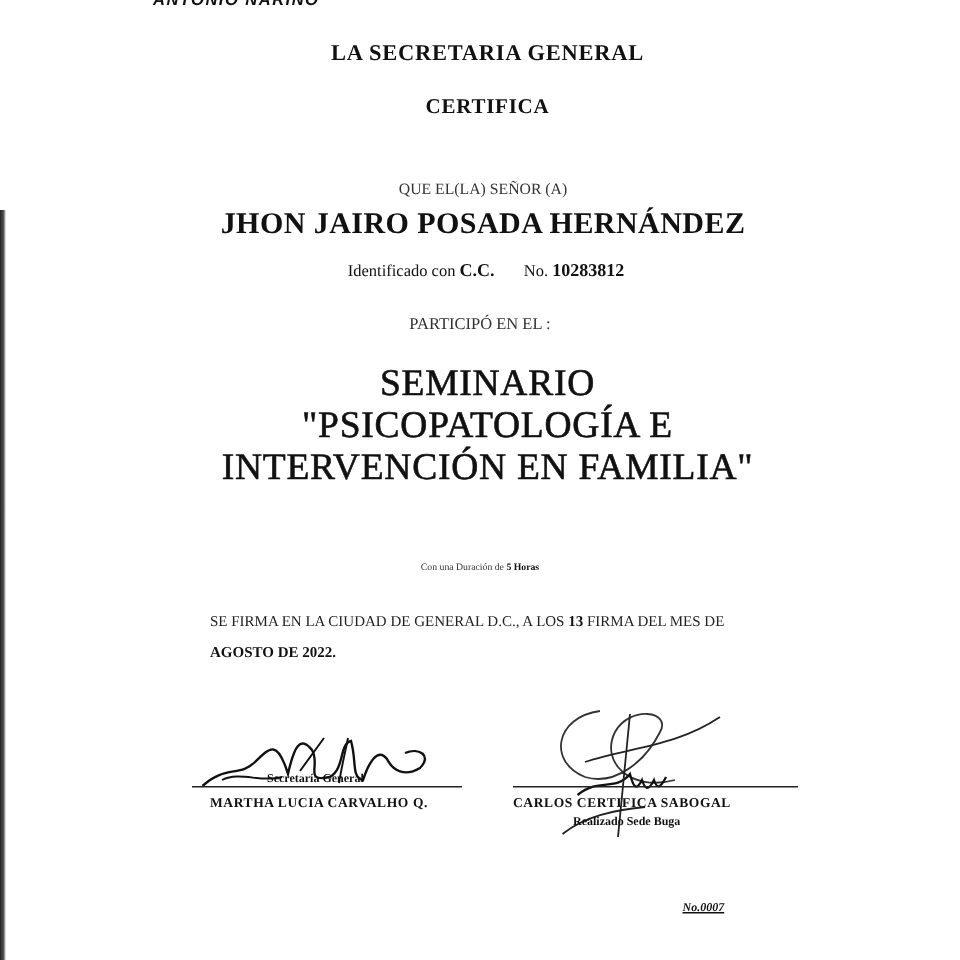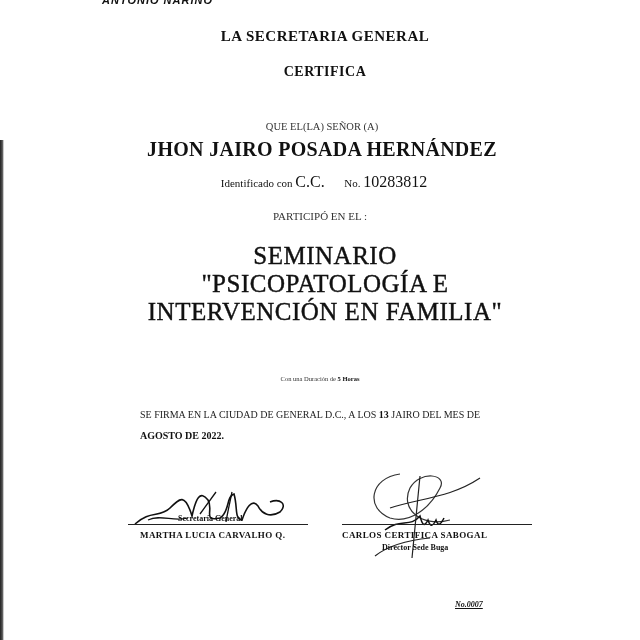--- a/index.html
+++ b/index.html
@@ -18,21 +18,21 @@
       font-family: "Liberation Sans", sans-serif;
       font-weight: bold; font-style: italic; font-size: 11px;
       letter-spacing: 1px; color: #111;
     }
     .center { position: absolute; left: 0; width: 640px; text-align: center; }
     .h-secretaria { top: 28px; font-size: 15px; font-weight: bold; letter-spacing: 0.5px; left: 5px; }
     .h-certifica { top: 64px; font-size: 14px; font-weight: bold; letter-spacing: 0.5px; left: 5px; }
     .que { top: 121px; font-size: 10.5px; color: #333; left: 2px; }
     .name { top: 138px; font-size: 20px; font-weight: bold; letter-spacing: 0.3px; left: 2px; }
     .ident { top: 173px; font-size: 11px; left: 4px; }
-    .ident b { font-weight: normal; font-size: 16px; }
+    .ident b { font-weight: bold; font-size: 12px; }
     .ident .gap { display: inline-block; width: 14px; }
     .participo { top: 210px; font-size: 11px; color: #333; left: 0; }
     .sem-title {
       top: 242px; font-size: 25px; font-weight: normal; line-height: 28px;
       letter-spacing: 0.5px; left: 5px; -webkit-text-stroke: 0.4px #111;
     }
     .realizado { top: 338px; font-size: 7.5px; font-weight: bold; line-height: 10px; left: 0; }
     .duracion { top: 375px; font-size: 6.5px; color: #333; left: 0; }
     .duracion b { color: #111; }
     .firma {
@@ -79,34 +79,34 @@
 
 <div class="center realizado">
 </div>
 
 <div class="center duracion">
   <span>Con una Duración de</span>
   <b>5 Horas</b>
 </div>
 
 <div class="firma">
-  <span>SE FIRMA EN LA CIUDAD DE GENERAL D.C., A LOS </span><b>13</b><span> JAIRO DEL MES DE</span><br>
+  <span>SE FIRMA EN LA CIUDAD DE GENERAL D.C., A LOS </span><b>13</b><span> FIRMA DEL MES DE</span><br>
   <b>AGOSTO DE 2022.</b>
 </div>
 
 <svg class="sig" style="left:130px; top:488px;" width="160" height="40" viewBox="0 0 160 40">
   <path d="M5 36 C 20 22, 30 30, 40 20 S 55 5, 62 28 C 66 10, 70 2, 78 12 C 84 22, 72 34, 90 30 C 100 24, 96 8, 104 6 C 108 20, 104 30, 112 32 C 116 20, 122 10, 128 18 C 132 26, 140 30, 150 24 C 158 16, 150 10, 140 14" fill="none" stroke="#111" stroke-width="1.6"></path>
   <path d="M18 32 C 30 26, 44 34, 58 30 M 70 26 L 86 4 M 96 34 C 98 22, 100 14, 102 4" fill="none" stroke="#111" stroke-width="1.3"></path>
 </svg>
 <div class="sig-line" style="left:128px; top:524px; width:180px;"></div>
 <div class="sig-name" style="left:140px; top:530px;">MARTHA LUCIA CARVALHO Q.</div>
 <div class="sig-role" style="left:178px; top:514px;">Secretaría General</div>
 
 <svg class="sig" style="left:360px; top:468px;" width="140" height="90" viewBox="0 0 140 90">
   <path d="M40 6 C 10 10, 5 40, 30 50 C 50 56, 70 40, 80 20 C 88 6, 60 2, 50 20 C 40 40, 60 60, 90 52" fill="none" stroke="#333" stroke-width="1.2"></path>
   <path d="M25 62 C 40 50, 50 60, 60 48 C 62 56, 64 60, 68 52 C 70 58, 72 60, 76 52 C 78 58, 80 58, 84 50" fill="none" stroke="#111" stroke-width="1.5"></path>
   <path d="M15 88 C 30 76, 50 72, 70 70 M 60 8 L 52 90 M 30 40 C 60 30, 90 30, 120 10" fill="none" stroke="#222" stroke-width="1.2"></path>
 </svg>
 <div class="sig-line" style="left:342px; top:524px; width:190px;"></div>
 <div class="sig-name" style="left:342px; top:530px;">CARLOS CERTIFICA SABOGAL</div>
-<div class="sig-role" style="left:382px; top:543px;">Director Sede Buga</div>
+<div class="sig-role" style="left:382px; top:543px;">Realizado Sede Buga</div>
 
 <div class="number">No.0007</div>
 
 </body></html>

